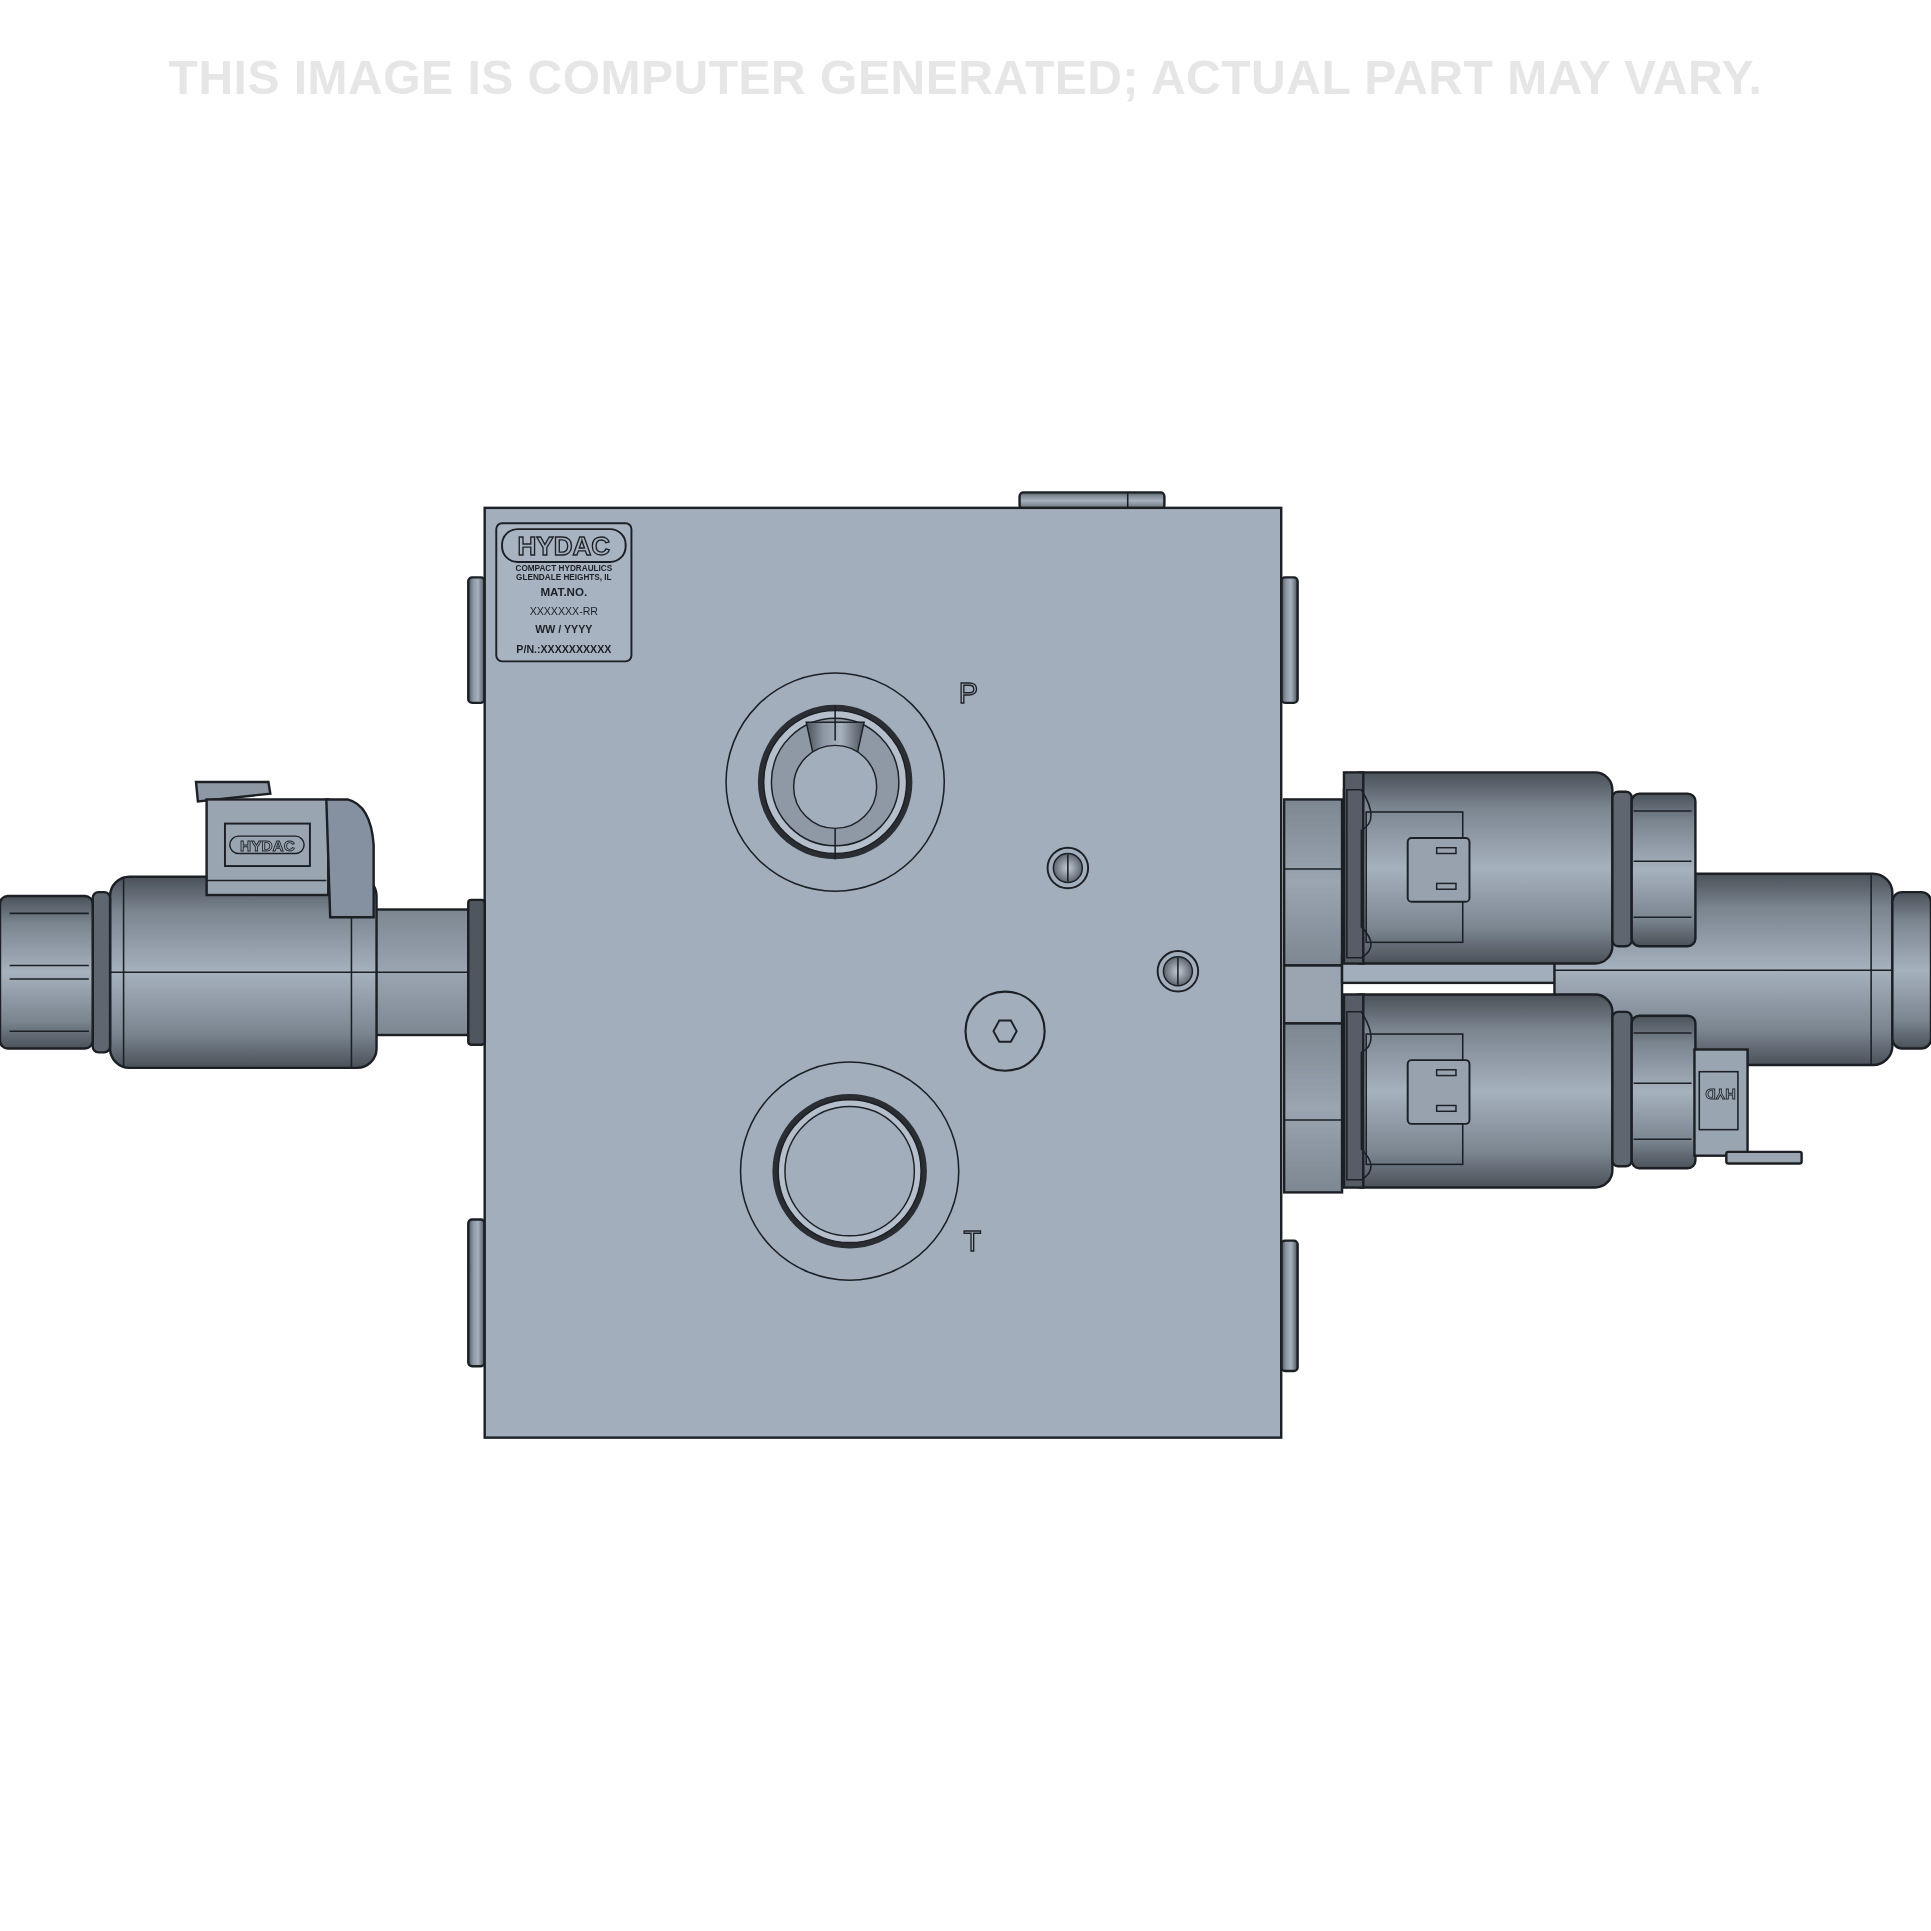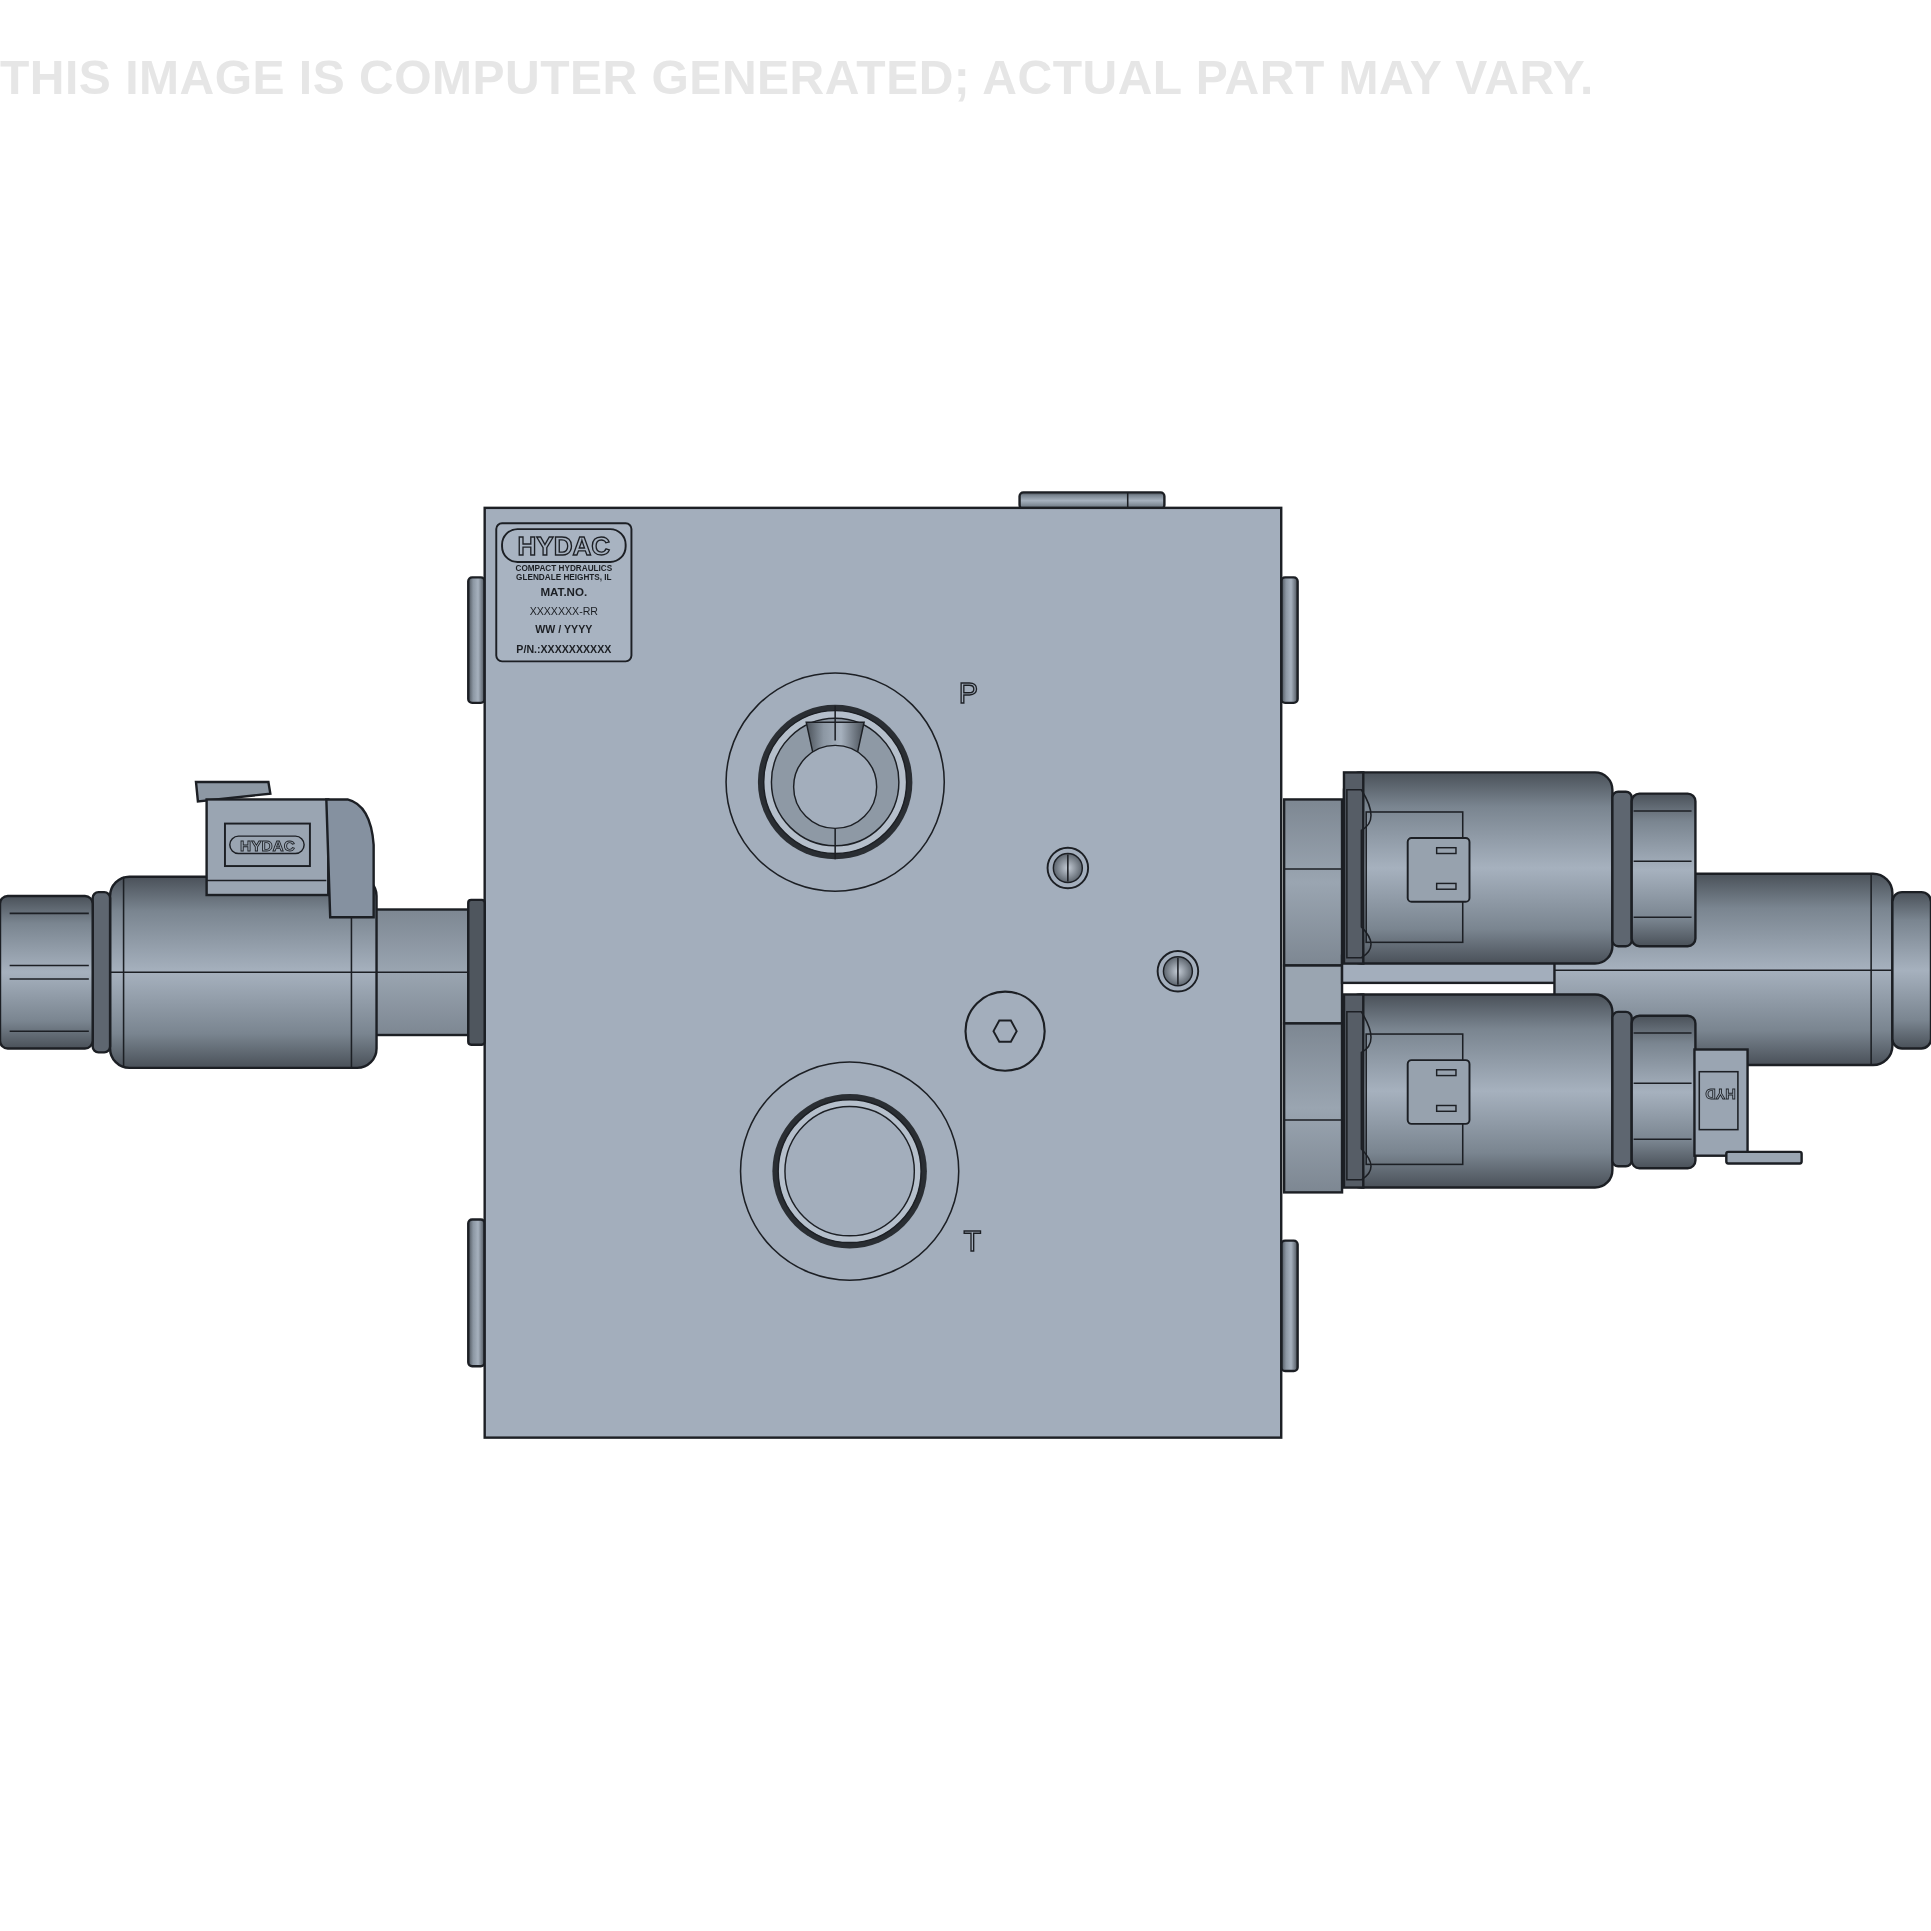--- a/index.html
+++ b/index.html
@@ -1,18 +1,18 @@
 <!DOCTYPE html>
 <html><head>
 <meta charset="utf-8">
 <style>
   html, body { margin:0; padding:0; background:#ffffff; }
   body { width:1931px; height:1931px; position:relative; overflow:hidden;
          font-family:"Liberation Sans", sans-serif; }
-  .watermark { position:absolute; left:0; top:50px; width:1931px; text-align:left;
+  .watermark { position:absolute; left:0; top:50px; width:1931px; text-align:center;
                font-family:"Liberation Sans", sans-serif; font-weight:bold; font-size:48px;
                color:#e6e6e6; letter-spacing:0.5px; white-space:nowrap; }
   svg { position:absolute; left:0; top:0; }
   .stk { stroke:#1c1f24; stroke-width:2.5; }
   .thin { stroke:#1c1f24; stroke-width:1.6; fill:none; }
   .svgtxt { font-family:"Liberation Sans", sans-serif; }
 </style>
 </head>
 <body>
 

